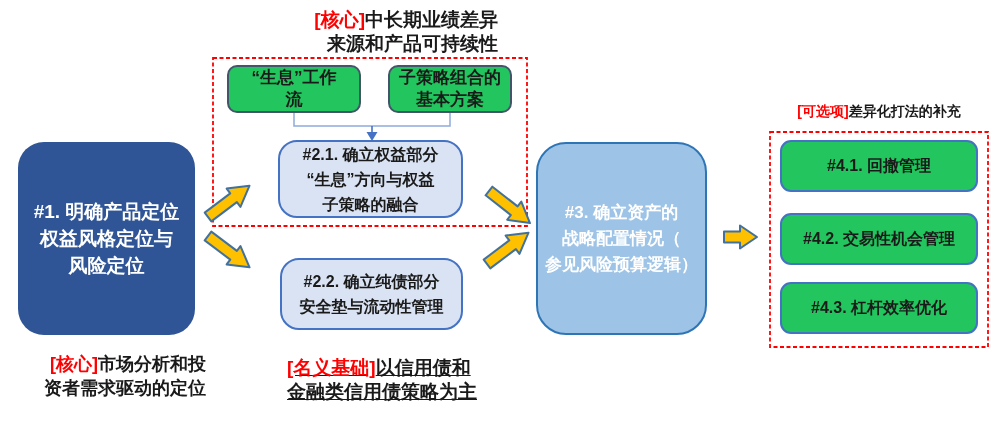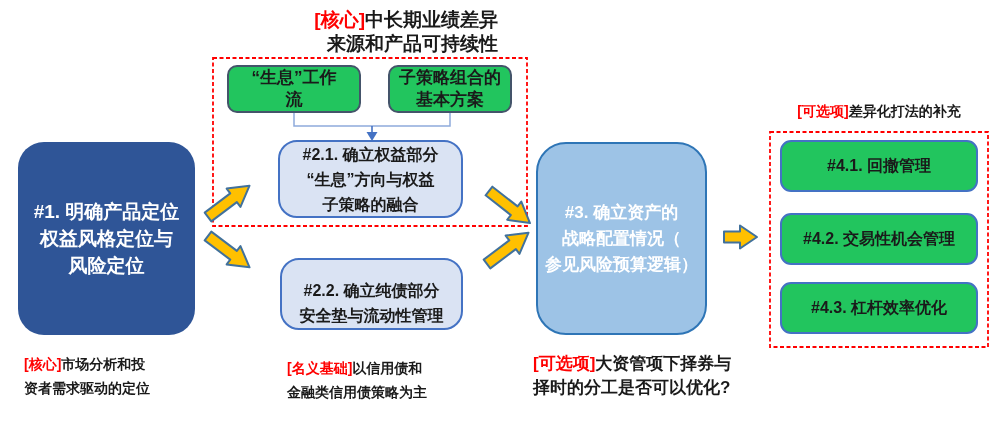--- a/index.html
+++ b/index.html
@@ -19,38 +19,38 @@
     background:#22c55e;border:2px solid #44546A;border-radius:10px;
     font-size:17px;line-height:22px;
   }
   .node-workflow{left:227px;top:65px;width:134px;height:48px;}
   .node-substrategy{left:388px;top:65px;width:124px;height:48px;}
   .node-light{
     background:#DAE3F3;border:2px solid #4472C4;border-radius:19px;
     font-size:16px;line-height:25px;
   }
   .node-step21{left:278px;top:140px;width:185px;height:78px;}
-  .node-step22{left:280px;top:258px;width:183px;height:72px;align-items:flex-end;}
+  .node-step22{left:280px;top:258px;width:183px;height:72px;}
   .node-step3{
     left:536px;top:142px;width:171px;height:193px;background:#9DC3E6;
     border:2px solid #2E75B6;border-radius:30px;color:#fff;font-size:17px;line-height:26px;
   }
   .node-opt{
     background:#22c55e;border:2px solid #4472C4;border-radius:11px;
     font-size:16px;left:780px;width:198px;height:52px;
   }
   .node-step41{top:140px;}
   .node-step42{top:213px;}
   .node-step43{top:282px;}
   .caption{position:absolute;white-space:pre-line;}
   .caption .red{color:#FF0000;}
   .title-top{left:286px;top:8px;width:212px;font-size:19px;line-height:24px;text-align:right;}
   .title-right{left:770px;top:100px;width:218px;text-align:center;font-size:14px;line-height:22px;}
-  .cap-step1{left:24px;top:352px;width:182px;font-size:14px;line-height:24px;}
-  .cap-step22{left:287px;top:356px;width:192px;font-size:14px;line-height:24px;}
+  .cap-step1{left:24px;top:352px;width:182px;font-size:18px;line-height:24px;text-align:right;}
+  .cap-step22{left:287px;top:356px;width:192px;font-size:19px;line-height:24px;text-decoration:underline;}
   .cap-step3{left:533px;top:352px;width:222px;font-size:17px;line-height:24px;}
   svg.overlay{position:absolute;left:0;top:0;pointer-events:none;}
   .fat-arrow{fill:#FFC000;stroke:#41719C;stroke-width:2;stroke-linejoin:round;}
   .dashed-frame{fill:none;stroke:#FF0000;stroke-width:1.8;stroke-dasharray:4 2.5;}
 </style>
 </head>
 <body>
 
 <div class="stage">
 
@@ -85,22 +85,20 @@
   <div class="node node-opt node-step42"><span>#4.2. 交易性机会管理</span></div>
 
   <div class="node node-opt node-step43"><span>#4.3. 杠杆效率优化</span></div>
 
   <div class="caption cap-step1"><span class="red">[核心]</span><span>市场分析和投
 资者需求驱动的定位</span></div>
 
   <div class="caption cap-step22"><span class="red">[名义基础]</span><span>以信用债和
 金融类信用债策略为主</span></div>
 
-  <div class="caption cap-step3"><span class="red">[可选项]</span><span>大资管项下择券与
-择时的分工是否可以优化?</span></div>
 
   <svg class="overlay" width="1006" height="422" viewBox="0 0 1006 422">
 
     <rect class="dashed-frame" x="213" y="58" width="314" height="168"></rect>
     <rect class="dashed-frame" x="770" y="132" width="218" height="215"></rect>
 
     <path d="M294,113 V126 H450 V113" fill="none" stroke="#8FAADC" stroke-width="1.5"></path>
     <path d="M372,126 V134" fill="none" stroke="#4472C4" stroke-width="1.6"></path>
     <polygon points="372,141 366.5,132 377.5,132" fill="#4472C4"></polygon>
 

